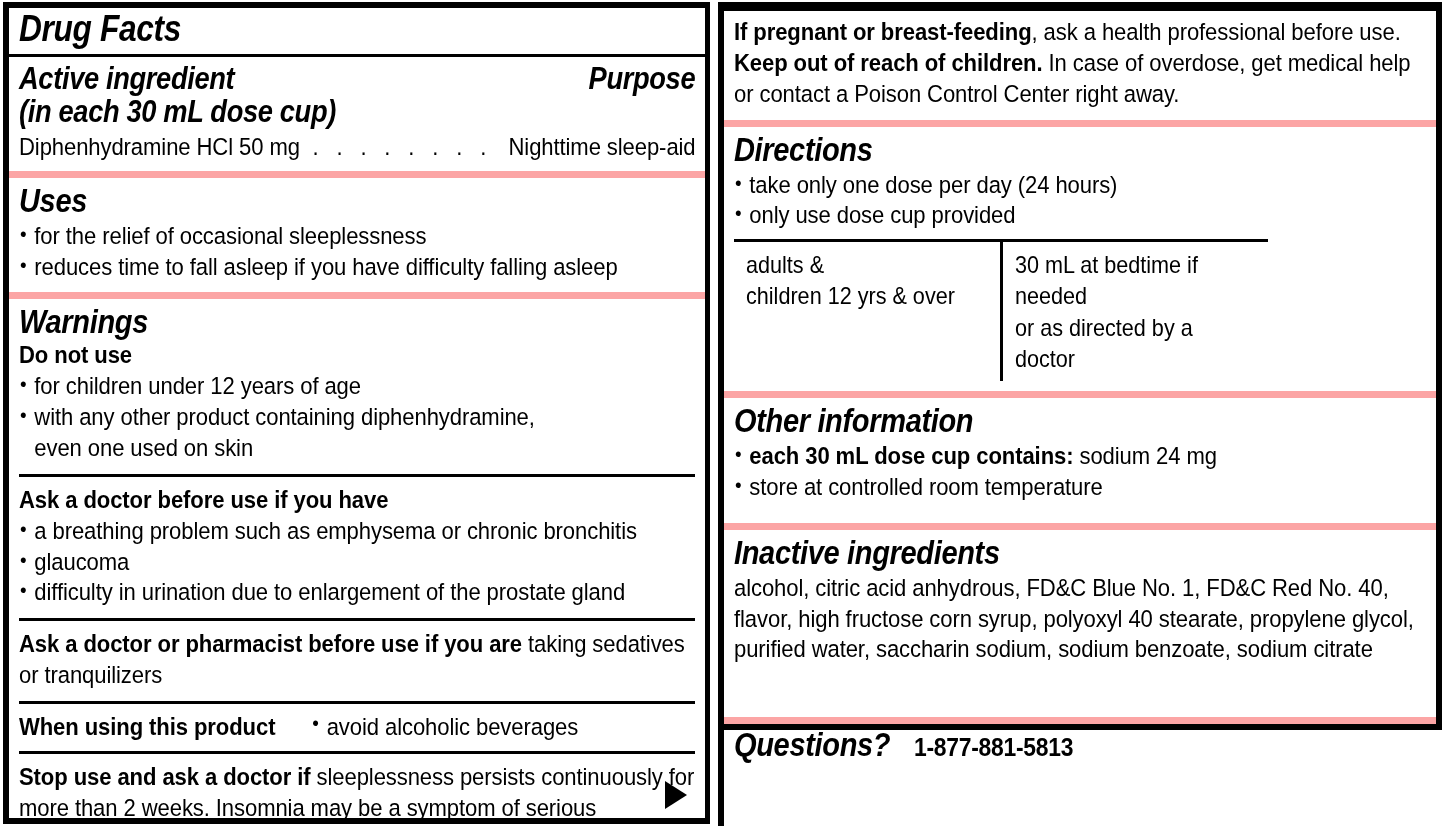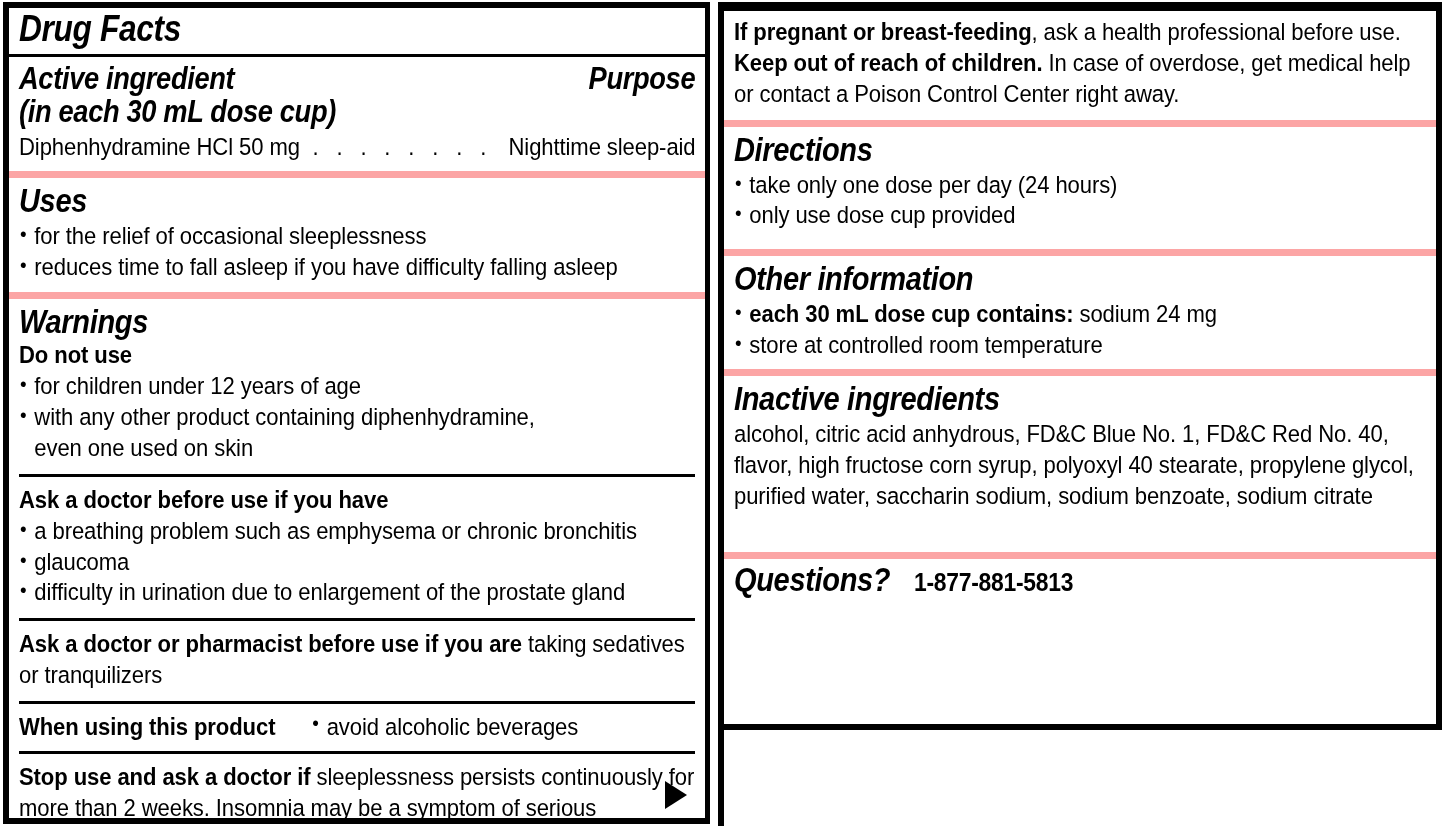--- a/index.html
+++ b/index.html
@@ -209,21 +209,21 @@
     border-bottom: 14px solid transparent;
     border-left: 22px solid #000;
   }
 
   
   .pt6  { padding-top: 6px; }
   .pt8  { padding-top: 8px; }
   .pb6  { padding-bottom: 6px; }
   .pb8  { padding-bottom: 8px; }
   .pb10 { padding-bottom: 10px; }
-  .pb12 { padding-bottom: 8px; }
+  .pb12 { padding-bottom: 20px; }
 </style>
 </head>
 <body>
 
 <div class="label-root">
 
   <div class="col col-left">
     <div class="col-inner">
 
       <div class="section pb6" style="padding-top:2px;">
@@ -325,20 +325,34 @@
         <div class="hd hd-lg">Directions</div>
         <div class="bd" style="margin-top:2px;">
           <ul class="bullets">
             <li><span>take only one dose per day (24 hours)</span></li>
             <li><span>only use dose cup provided</span></li>
           </ul>
         </div>
 
         <table class="dose-table">
           <tbody>
+              <tr class="r-top">
+            <td class="c1">
+              <div class="tcell-inner">
+                <div>adults &amp;</div>
+                <div>children 12 yrs &amp; over</div>
+              </div>
+            </td>
+            <td class="c2">
+              <div class="tcell-inner">
+                <div>30 mL at bedtime if needed</div>
+                <div>or as directed by a doctor</div>
+              </div>
+            </td>
+          </tr>
         </tbody>
           </table>
       </div>
 
       <div class="section pt6 pb12">
         <div class="hd hd-lg">Other information</div>
         <div class="bd" style="margin-top:2px;">
           <ul class="bullets">
             <li><span class="subhead">each 30 mL dose cup contains:</span><span> sodium 24 mg</span></li>
             <li><span>store at controlled room temperature</span></li>

